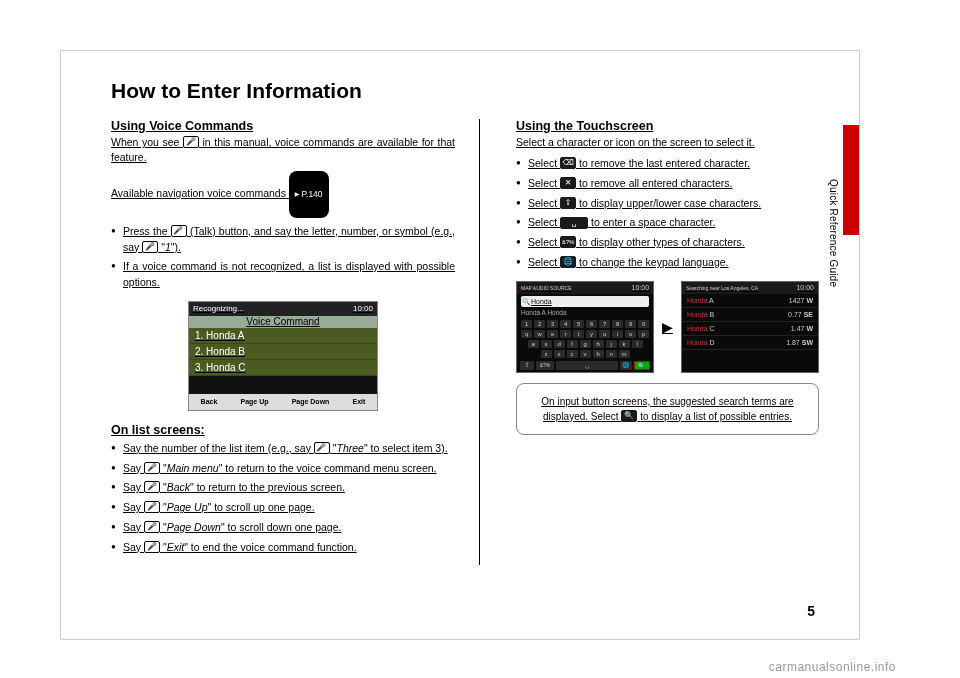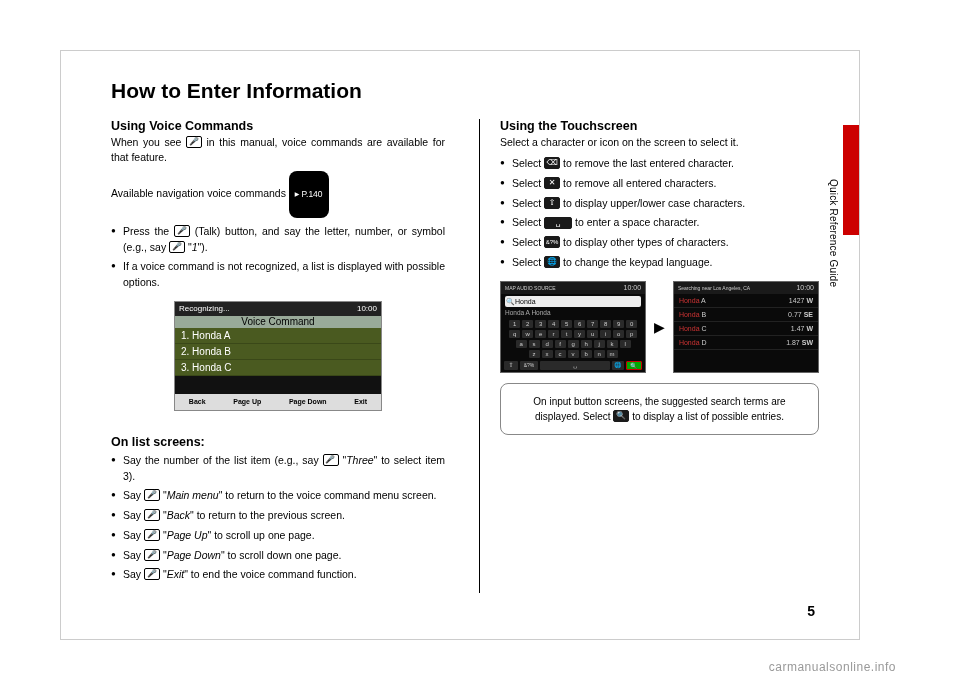--- a/index.html
+++ b/index.html
@@ -29,44 +29,44 @@
   }
   .side-label {
     position: absolute;
     right: 20px; top: 128px;
     font-size: 10px;
     writing-mode: vertical-rl;
     letter-spacing: 0.2px;
   }
   h1 { font-size: 21px; font-weight: bold; margin-bottom: 16px; }
   .subtitle { font-size: 11px; margin-bottom: 28px; }
-  .cols { display: flex; gap: 10px; }
+  .cols { display: flex; gap: 0; text-decoration: underline; }
   .col-left { width: 370px; padding-right: 24px; }
-  .col-right { width: 340px; padding-left: 20px; border-left: 1px solid #000; }
+  .col-right { width: 340px; padding-left: 36px; border-left: 1px solid #000; }
   h2 { font-size: 12.5px; font-weight: bold; margin-bottom: 2px; }
   .para { font-size: 10.5px; line-height: 1.45; margin-bottom: 6px; text-align: justify; }
   ul.bullets { list-style: none; margin: 4px 0 10px 0; }
   ul.bullets > li { position: relative; padding-left: 12px; font-size: 10.5px; line-height: 1.5; margin-bottom: 4px; text-align: justify;}
   ul.bullets > li::before { content: "●"; position: absolute; left: 0; top: 1px; font-size: 8px; }
   .icon-box {
     display: inline-flex; align-items: center; justify-content: center;
     width: 16px; height: 12px; border: 1px solid #000; border-radius: 2px;
     font-size: 8px; vertical-align: middle; background: #fff; position: relative; top:-1px;
   }
   .icon-box.wide { width: 28px; }
   .icon-box.dark { background: #1a1a1a; color: #fff; border-color:#1a1a1a; }
   .pill {
     display: inline-flex; align-items:center; justify-content:center;
     background: #000; color: #fff; border-radius: 8px;
     font-size: 8.5px; padding: 17px 6px; vertical-align: middle;
   }
   .pill::before { content:"▶"; font-size:6px; margin-right:2px;}
   .italic { font-style: italic; }
   .screenshot1 {
-    width: 208px; height: 110px; margin: 4px auto 24px auto;
+    width: 190px; height: 110px; margin: 4px auto 12px auto;
     background: #111; border: 1px solid #888; position: relative; font-size:8px; color:#fff;
   }
   .screenshot1 .topbar { height:14px; background:#222; display:flex; align-items:center; justify-content:space-between; padding:0 4px;}
   .screenshot1 .vcbar { height:12px; background:#9a9; color:#000; text-align:center; line-height:12px; font-size:10px;}
   .screenshot1 .list { background:#4a5a20; }
   .screenshot1 .list div { height:16px; line-height:16px; padding-left:6px; border-bottom:1px solid #3a4818; font-size:10px;}
   .screenshot1 .botbar { position:absolute; bottom:0; left:0; right:0; height:16px; background:#ddd; color:#000; display:flex; justify-content:space-around; align-items:center; font-size:7px; font-weight:bold;}
   .tsrow { display:flex; align-items:center; gap:8px; margin:6px 0 8px 0;}
   .ts-kb, .ts-res { width:150px; height:92px; background:#0a0a0a; border:1px solid #666; position:relative; font-size:7px; color:#ccc;}
   .ts-kb .top, .ts-res .top { height:12px; background:#1a1a1a; display:flex; justify-content:flex-end; align-items:center; padding:0 4px; font-size:7px;}

